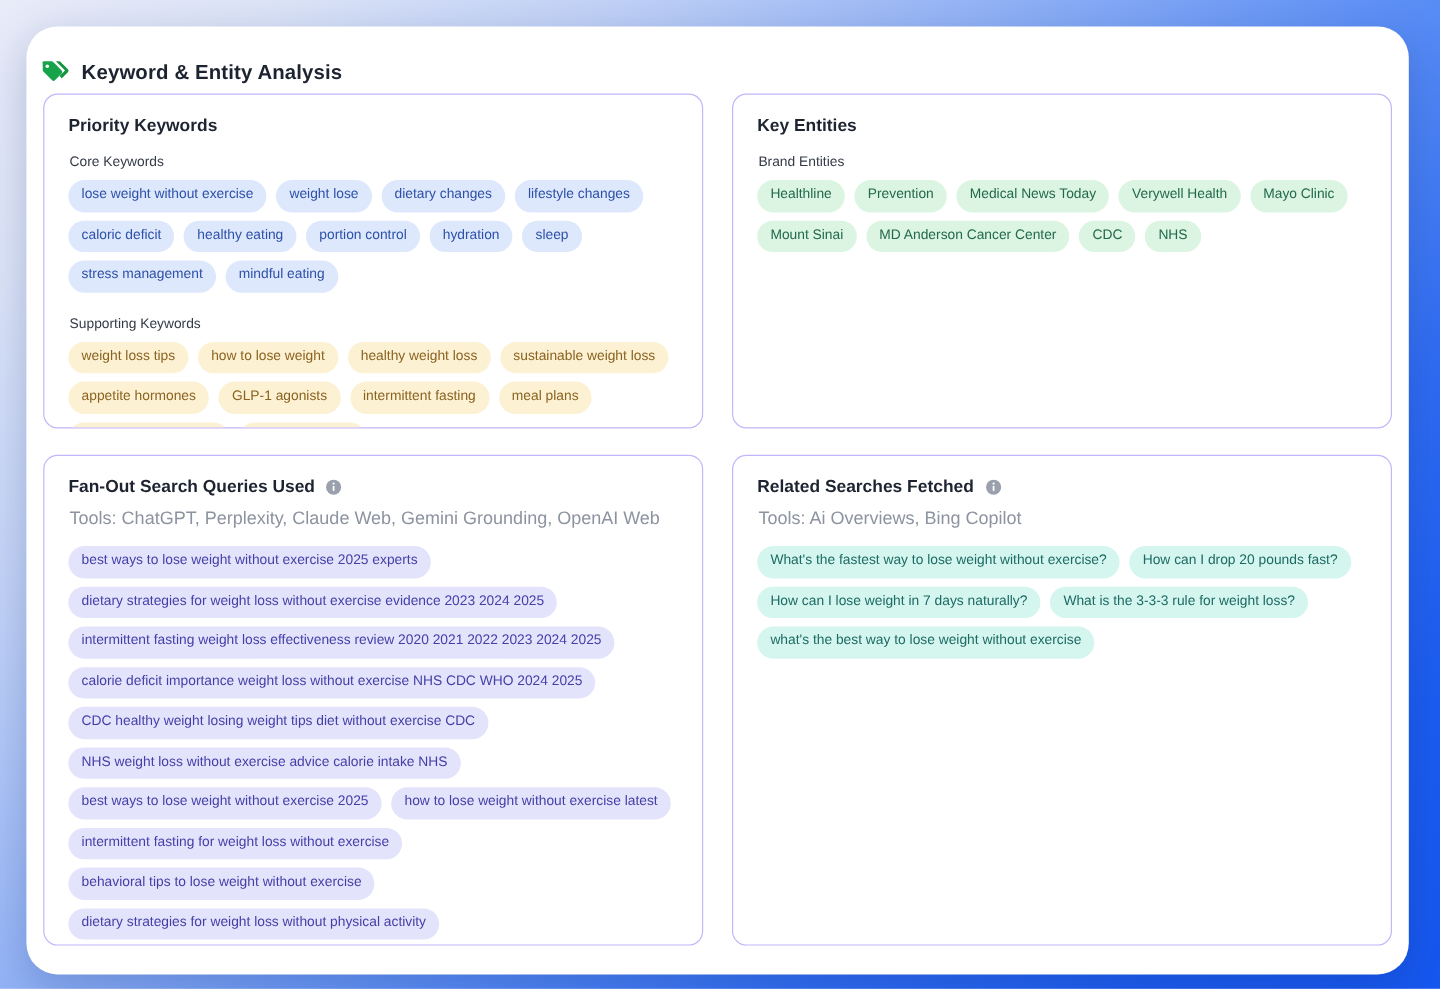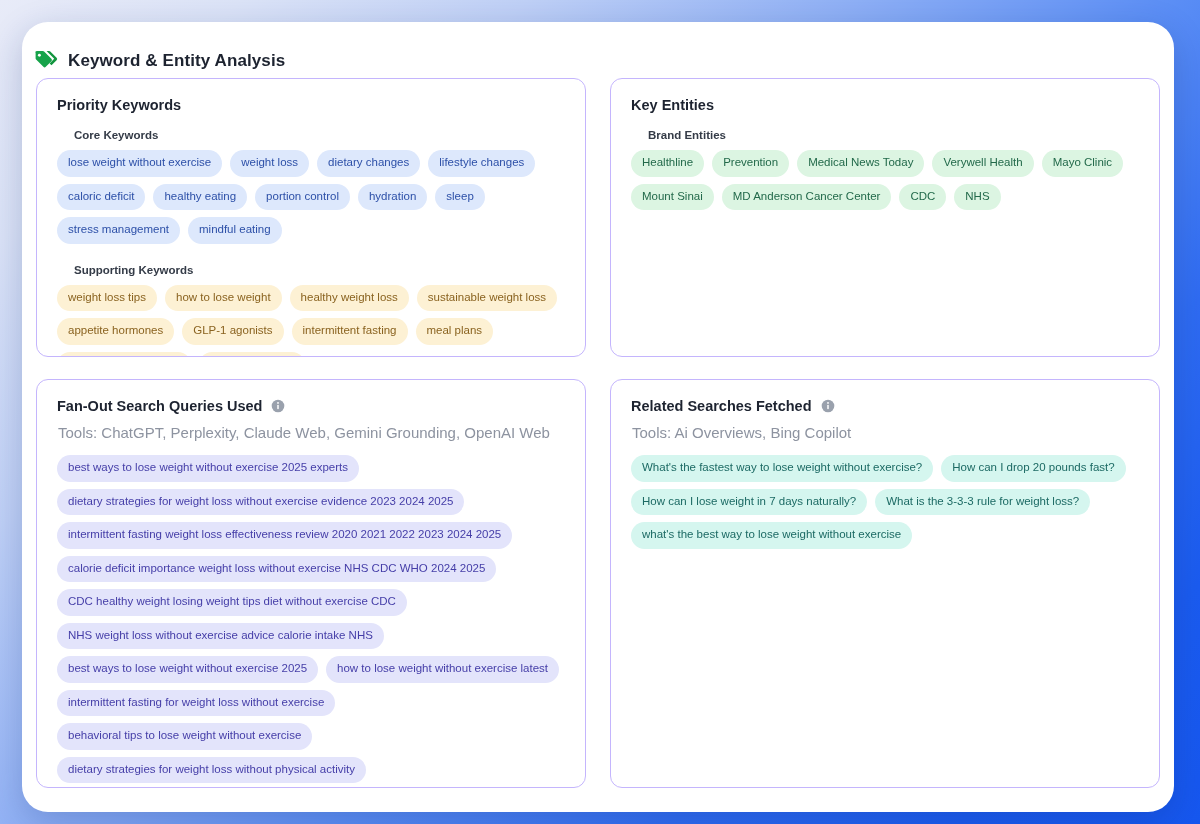--- a/index.html
+++ b/index.html
@@ -69,23 +69,23 @@
     color: #1d2330;
     margin: 0 0 16px 0;
     display: flex;
     align-items: center;
     gap: 9px;
   }
   .info-icon { width: 14px; height: 14px; display: block; }
 
   .group-label {
     font-size: 11.5px;
-    font-weight: bold;
+    font-weight: normal;
     color: #343b47;
-    margin: 0 0 9px 17px;
+    margin: 0 0 9px 1px;
   }
   .group-label.second { margin-top: 20px; }
 
   .tools-line {
     font-size: 15px;
     color: #8d93a0;
     margin: -6px 0 14px 1px;
   }
 
   .pill-wrap {
@@ -123,21 +123,21 @@
 
   <div class="grid">
 
     <div class="panel">
       <div class="panel-title">
         <span>Priority Keywords</span>
       </div>
       <div class="group-label">Core Keywords</div>
       <div class="pill-wrap">
           <span class="pill core">lose weight without exercise</span>
-          <span class="pill core">weight loss</span>
+          <span class="pill core">weight lose</span>
           <span class="pill core">dietary changes</span>
           <span class="pill core">lifestyle changes</span>
           <span class="pill core">caloric deficit</span>
           <span class="pill core">healthy eating</span>
           <span class="pill core">portion control</span>
           <span class="pill core">hydration</span>
           <span class="pill core">sleep</span>
           <span class="pill core">stress management</span>
           <span class="pill core">mindful eating</span>
         </div>

